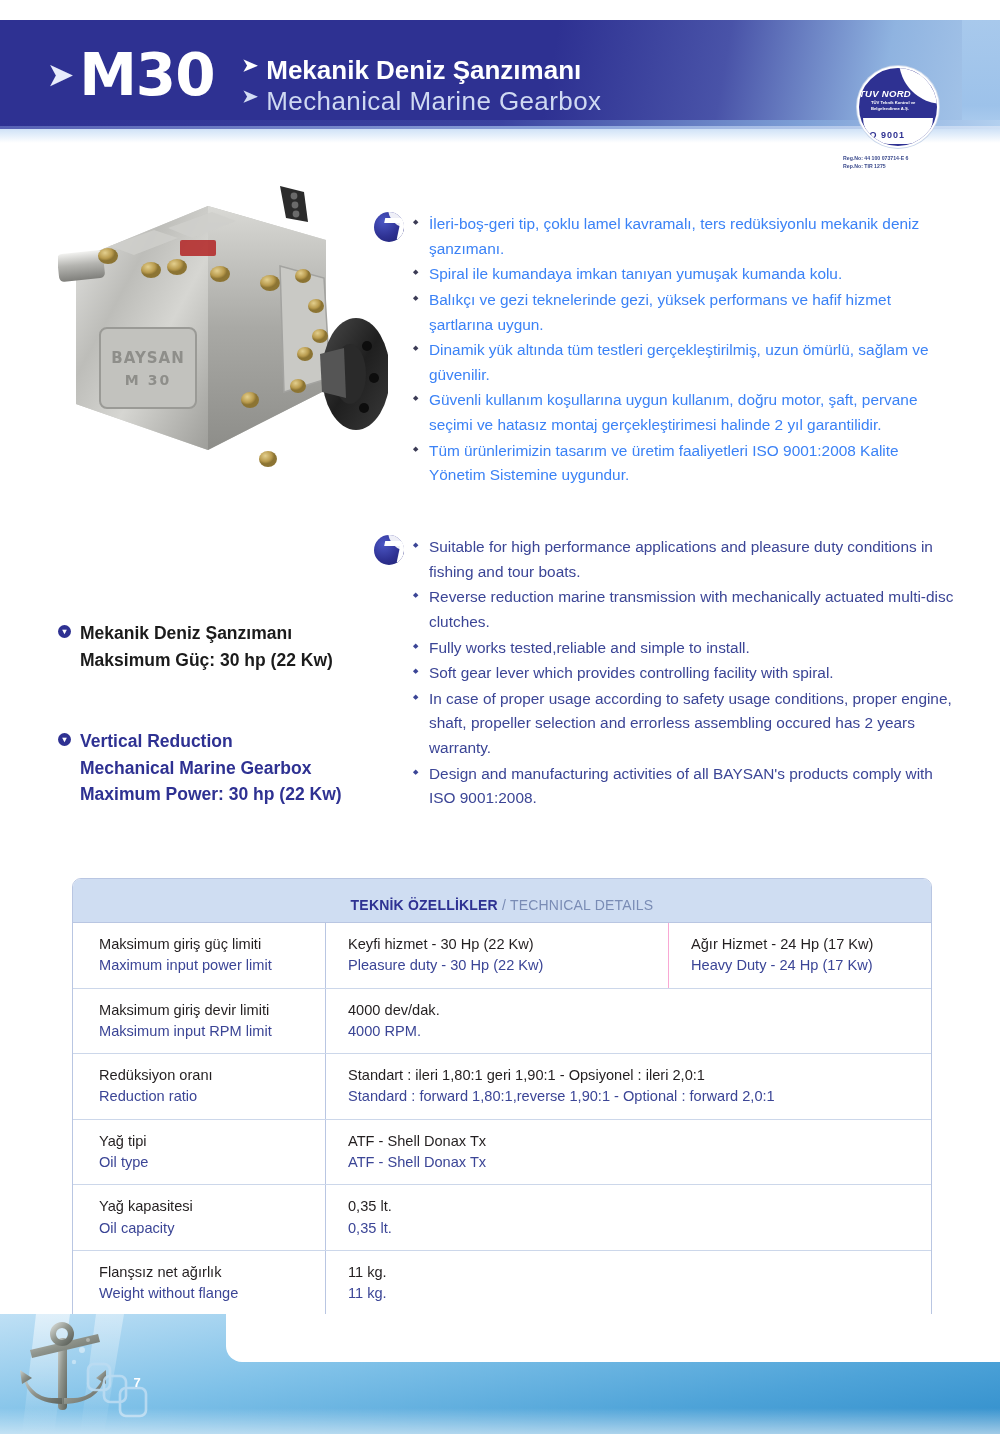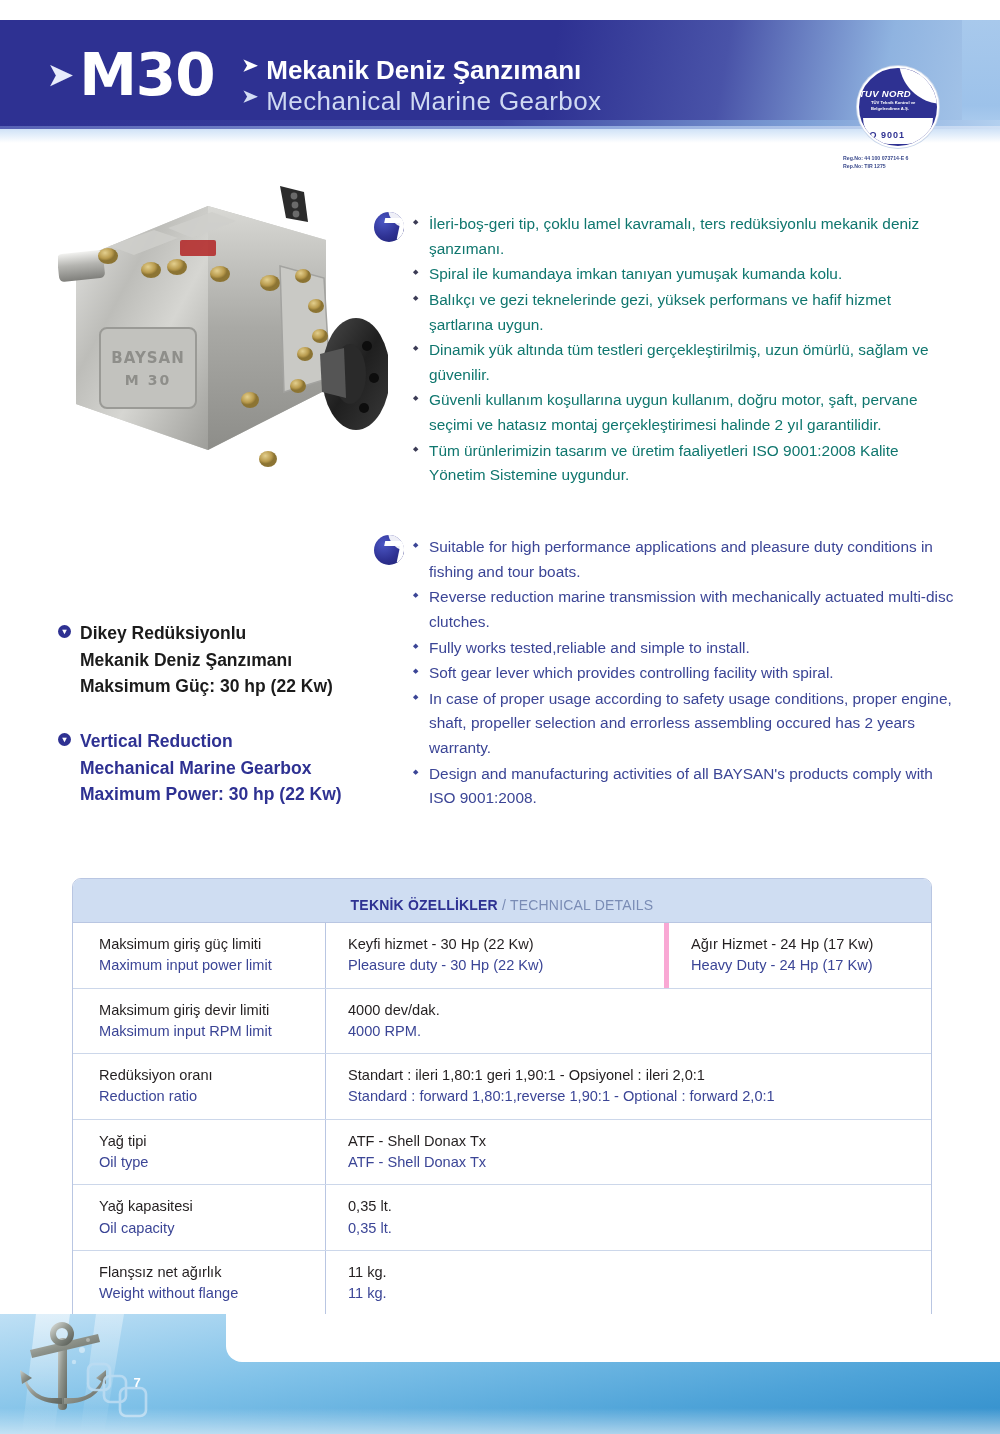--- a/index.html
+++ b/index.html
@@ -129,21 +129,21 @@
     background:#ffffff;border-radius:0 0 0 20px;opacity:.92;
   }
   ul.features{margin:0;padding:0;list-style:none;flex:1 1 auto;}
   ul.features li{
     position:relative;padding-left:16px;margin-bottom:1px;
     font-size:15.4px;line-height:1.6;
   }
   ul.features li::before{
     content:"\25C6";position:absolute;left:0;top:0;font-size:7px;line-height:2.8;
   }
-  .feature-block.tr ul.features li{color:#0f766e;}
+  .feature-block.tr ul.features li{color:#3b82f6;}
   .feature-block.tr ul.features li::before{color:#3b3b55;}
   .feature-block.en ul.features li{color:#3b4596;}
   .feature-block.en ul.features li::before{color:#3b4596;}
 
   
   .spec-table{
     position:absolute;left:72px;top:878px;width:858px;
     border:1px solid #b9c6e2;border-radius:9px;background:#ffffff;
     overflow:hidden;
   }
@@ -154,21 +154,21 @@
   .spec-head .tr{font-size:14px;font-weight:700;color:#2e3192;letter-spacing:.2px;}
   .spec-head .en{font-size:14px;font-weight:400;color:#7a8cb5;letter-spacing:.2px;}
   .spec-row{display:flex;border-bottom:1px solid #ccd7ea;min-height:52px;}
   .spec-row:last-child{border-bottom:none;}
   .spec-label{
     flex:0 0 253px;padding:11px 0 11px 26px;border-right:1px solid #b9c6e2;
     box-sizing:border-box;
   }
   .spec-values{display:flex;flex:1 1 auto;}
   .spec-val{padding:11px 0 11px 22px;box-sizing:border-box;flex:1 1 auto;}
-  .spec-val.split{flex:0 0 343px;border-right:5px solid #f9a8d4;}
+  .spec-val.split{flex:0 0 343px;border-right:1px solid #f9a8d4;}
   .t-tr{font-size:14.6px;color:#231f20;line-height:1.46;}
   .t-en{font-size:14.6px;color:#3b4596;line-height:1.46;}
   .spec-row.rotation .spec-label{padding-top:14px;}
   .spec-row.rotation .t-en{margin-top:20px;}
   .spec-row.rotation .spec-val .t-tr{line-height:1.42;}
   .spec-row.rotation .spec-val .t-en{margin-top:0;line-height:1.42;}
 
   
   .footer{
     position:absolute;left:0;bottom:0;width:1000px;height:120px;
@@ -301,21 +301,20 @@
     <circle cx="316" cy="200" r="5" fill="#0d0d0d"></circle>
     <circle cx="306" cy="230" r="5" fill="#0d0d0d"></circle>
     <path d="M262 176 L286 170 L288 220 L264 214 Z" fill="#555"></path>
   </svg>
 </div>
 
 <div class="caption tr">
   <div class="cap-row">
     <span class="cap-dot">▾</span>
     <div class="cap-lines">
-      <div>Dikey Redüksiyonlu</div>
       <div>Mekanik Deniz Şanzımanı</div>
       <div>Maksimum Güç: 30 hp (22 Kw)</div>
     </div>
   </div>
 </div>
 
 <div class="caption en">
   <div class="cap-row">
     <span class="cap-dot">▾</span>
     <div class="cap-lines">

